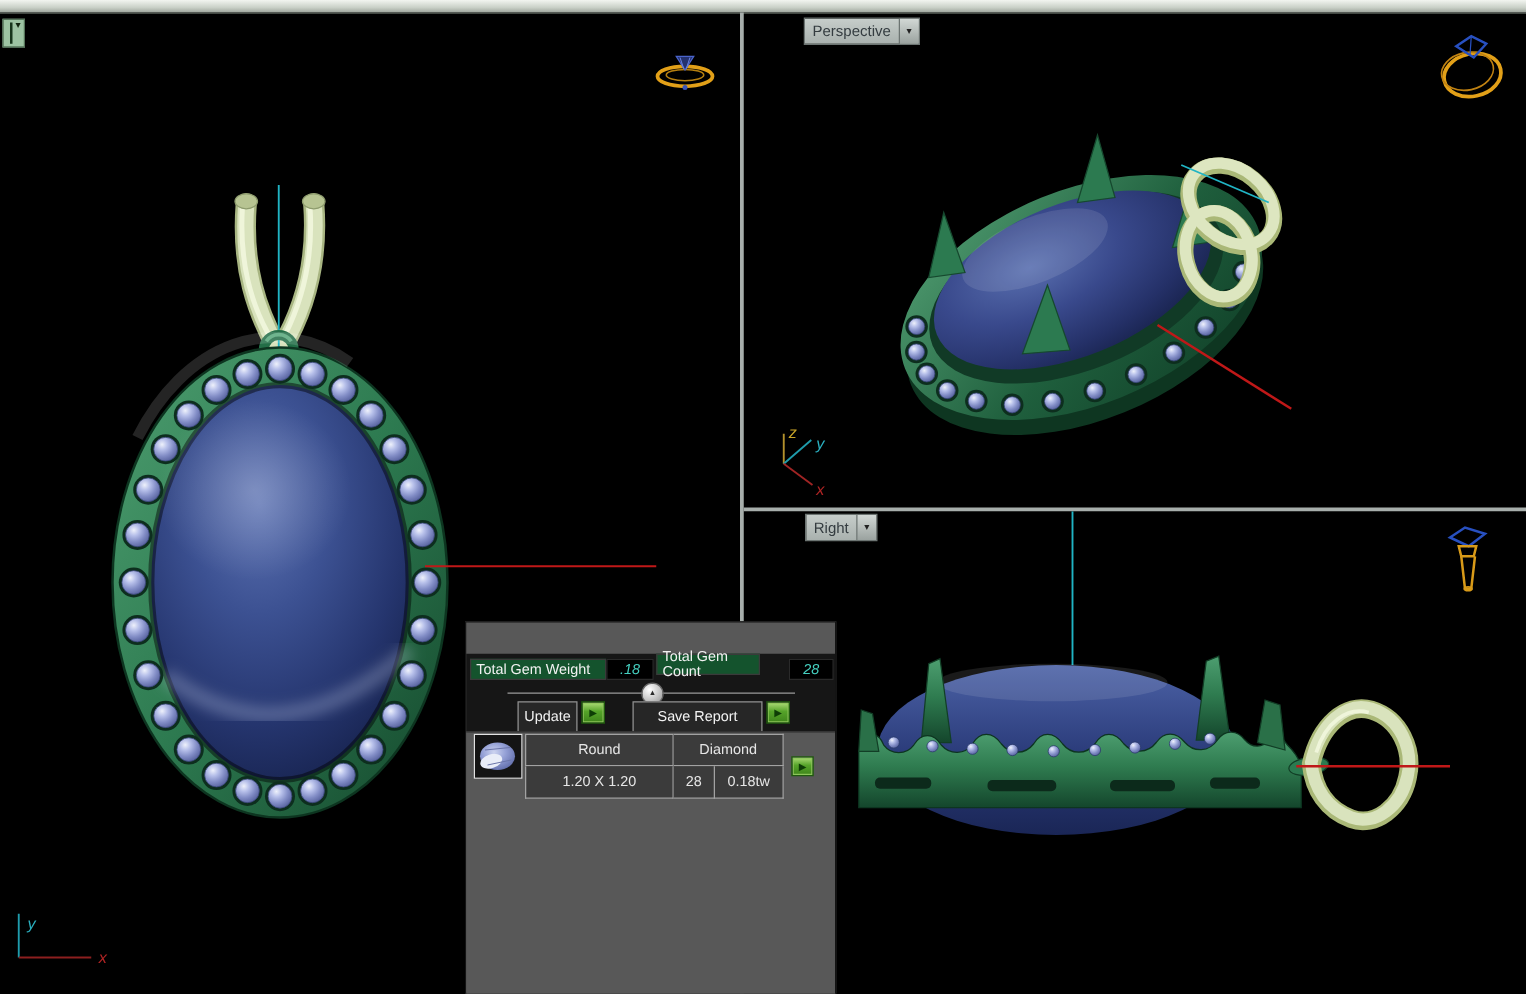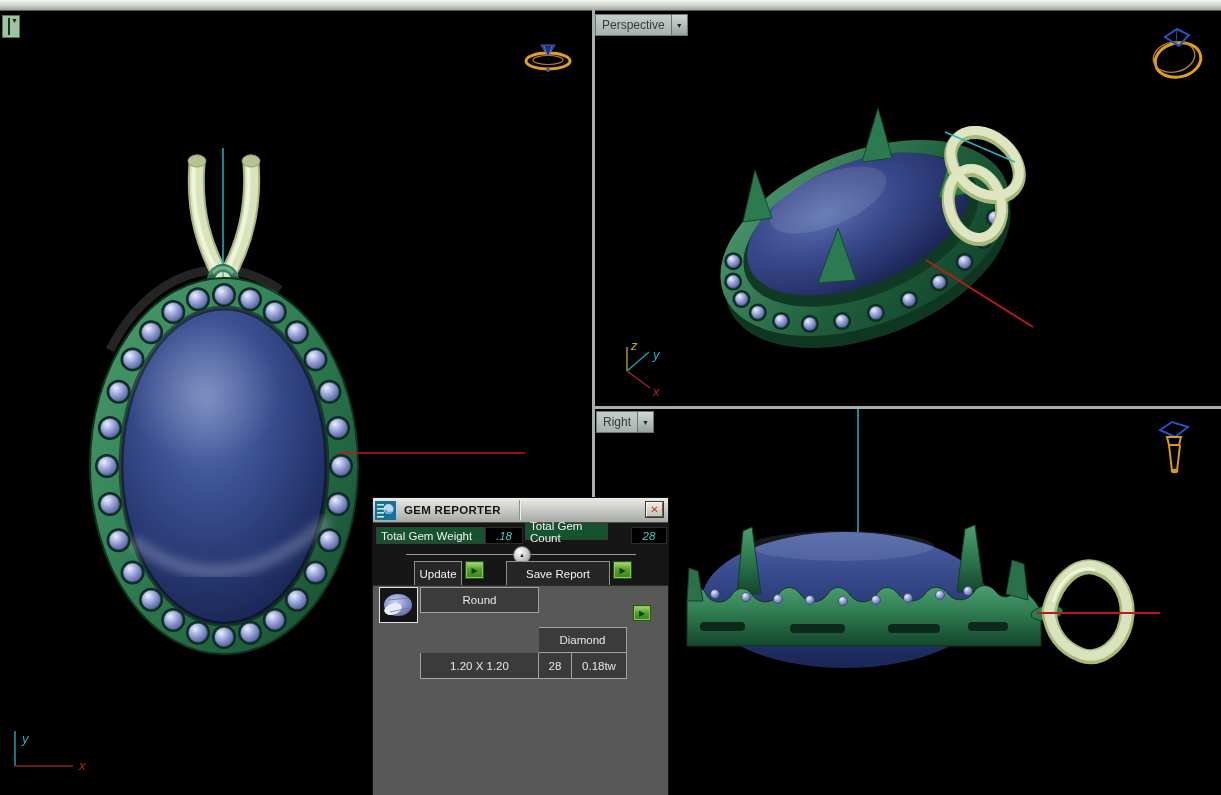--- a/index.html
+++ b/index.html
@@ -18,21 +18,21 @@
 
   
   .vp-toggle{left:2px;top:15px;width:16px;height:21px;background:#9dc3a3;
     border:1px solid #55745a;}
   .vp-toggle .vline{position:absolute;left:5px;top:2px;bottom:2px;width:2px;background:#17351c;}
   .vp-toggle .arr{position:absolute;right:1px;top:1px;font-size:7px;color:#10240f;line-height:8px;}
 
   
   .view-dd{display:flex;align-items:stretch;height:20px;
     background:linear-gradient(#c6cdca,#a9b1ae);
-    border:1px solid #6c7472;color:#343c40;font-size:12px;}
+    border:1px solid #6c7472;color:#343c40;font-size:12px;margin-left:48px;}
   .dd-label{display:flex;align-items:center;padding:0 6px;}
   .dd-arrow{display:flex;align-items:center;justify-content:center;width:15px;
     border-left:1px solid #6c7472;background:linear-gradient(#d2d8d5,#9aa29f);
     font-size:7px;color:#222;}
 
   svg{display:block;}
 
   
   .gem-reporter{left:372px;top:497px;width:297px;height:298px;z-index:20;
     background:#585858;border:1px solid #141414;box-sizing:border-box;}
@@ -71,21 +71,21 @@
     border-top:1px solid #2c2c2c;}
   .gr-table{position:absolute;left:6px;top:1px;display:flex;}
   .thumb{width:37px;height:34px;background:#141414;border:1px solid #e2e2e2;box-sizing:content-box;}
   .tcols{display:flex;flex-direction:column;margin-left:2px;}
   .trow{display:flex;}
   .cell{box-sizing:border-box;height:26px;border:1px solid #a2a2a2;background:#3b3b3b;
     display:flex;align-items:center;justify-content:center;font-size:11.5px;color:#e6e6e6;}
   .trow .cell + .cell{border-left:none;}
   .trow.r2 .cell{border-top:none;}
   .c-round{width:119px;}
-  .c-diamond{width:88px;margin-top:40px;}
+  .c-diamond{width:88px;}
   .c-count{width:33px;}
   .c-weight{width:55px;}
   .row-go{position:absolute;left:254px;top:18px;width:18px;height:16px;}
 </style>
 </head>
 <body>
 
 <div id="app">
 
   <div class="abs top-strip"></div>
@@ -398,34 +398,20 @@
       <ellipse cx="1174.5" cy="471" rx="3" ry="1.5" fill="none" stroke="#d89a18" stroke-width="1.5"></ellipse>
     </g>
   </svg>
 
   <div class="abs view-dd" style="left:596px;top:411px">
     <span class="dd-label">Right</span>
     <span class="dd-arrow">▼</span>
   </div>
 
   <div class="abs gem-reporter">
-    <div class="gr-title">
-      <svg class="t-icon" viewBox="0 0 21 19">
-        <rect x="0" y="0" width="21" height="19" fill="#13729e"></rect>
-        <rect x="2" y="3" width="7" height="1.6" fill="#cfe6f2"></rect>
-        <rect x="2" y="7" width="7" height="1.6" fill="#cfe6f2"></rect>
-        <rect x="2" y="11" width="7" height="1.6" fill="#cfe6f2"></rect>
-        <rect x="2" y="15" width="7" height="1.6" fill="#cfe6f2"></rect>
-        <circle cx="13.5" cy="8" r="5" fill="#bcd8ea"></circle>
-        <path d="M10,9 A5,5 0 0 0 17,11" fill="none" stroke="#6fa4c4" stroke-width="2"></path>
-      </svg>
-      <span class="t-text">GEM REPORTER</span>
-      <span class="t-sep"></span>
-      <button class="gr-close">✕</button>
-    </div>
 
     <div class="gr-dark">
       <div class="fld lab" style="left:3px;top:4px;width:109px">Total Gem Weight</div>
       <div class="fld val" style="left:112px;top:4px;width:38px">.18</div>
       <div class="fld lab" style="left:152px;top:0;width:83px">Total Gem Count</div>
       <div class="fld val" style="left:258px;top:4px;width:36px">28</div>
 
       <div class="slider-line"></div>
       <div class="slider-handle">▲</div>
 

